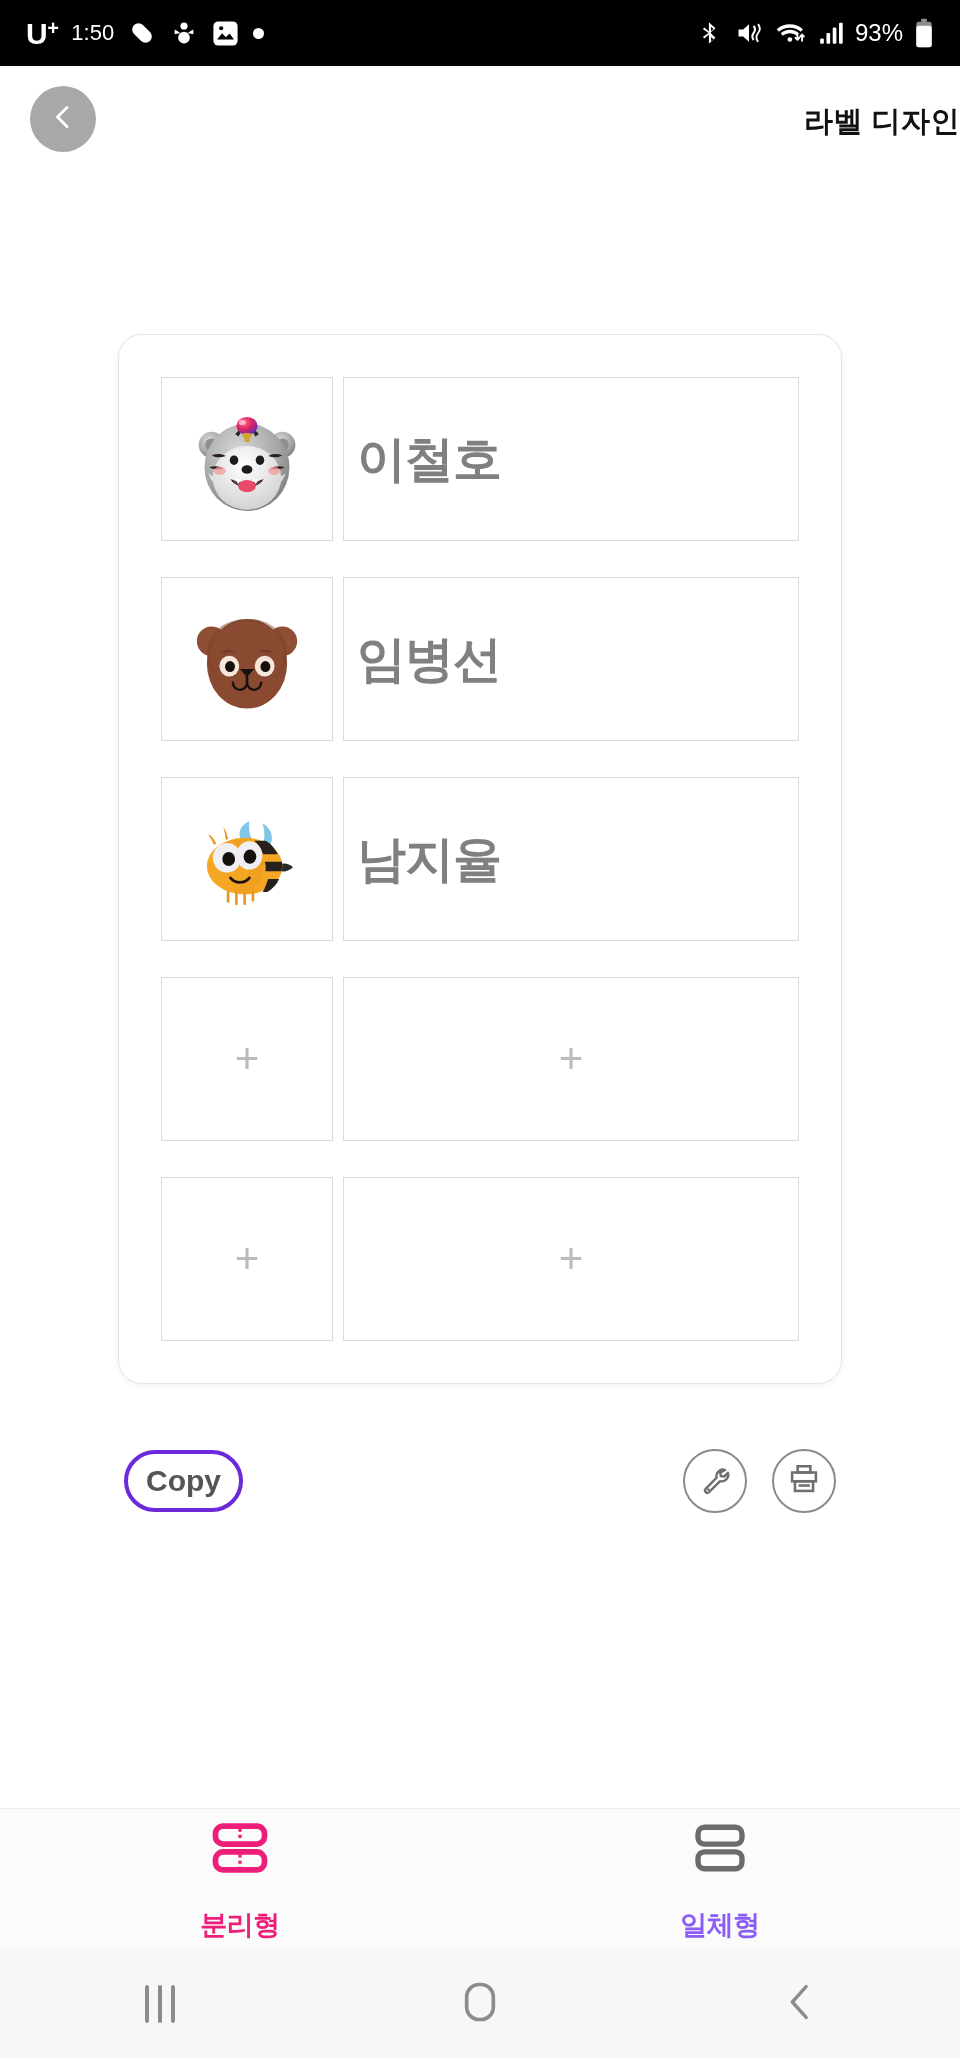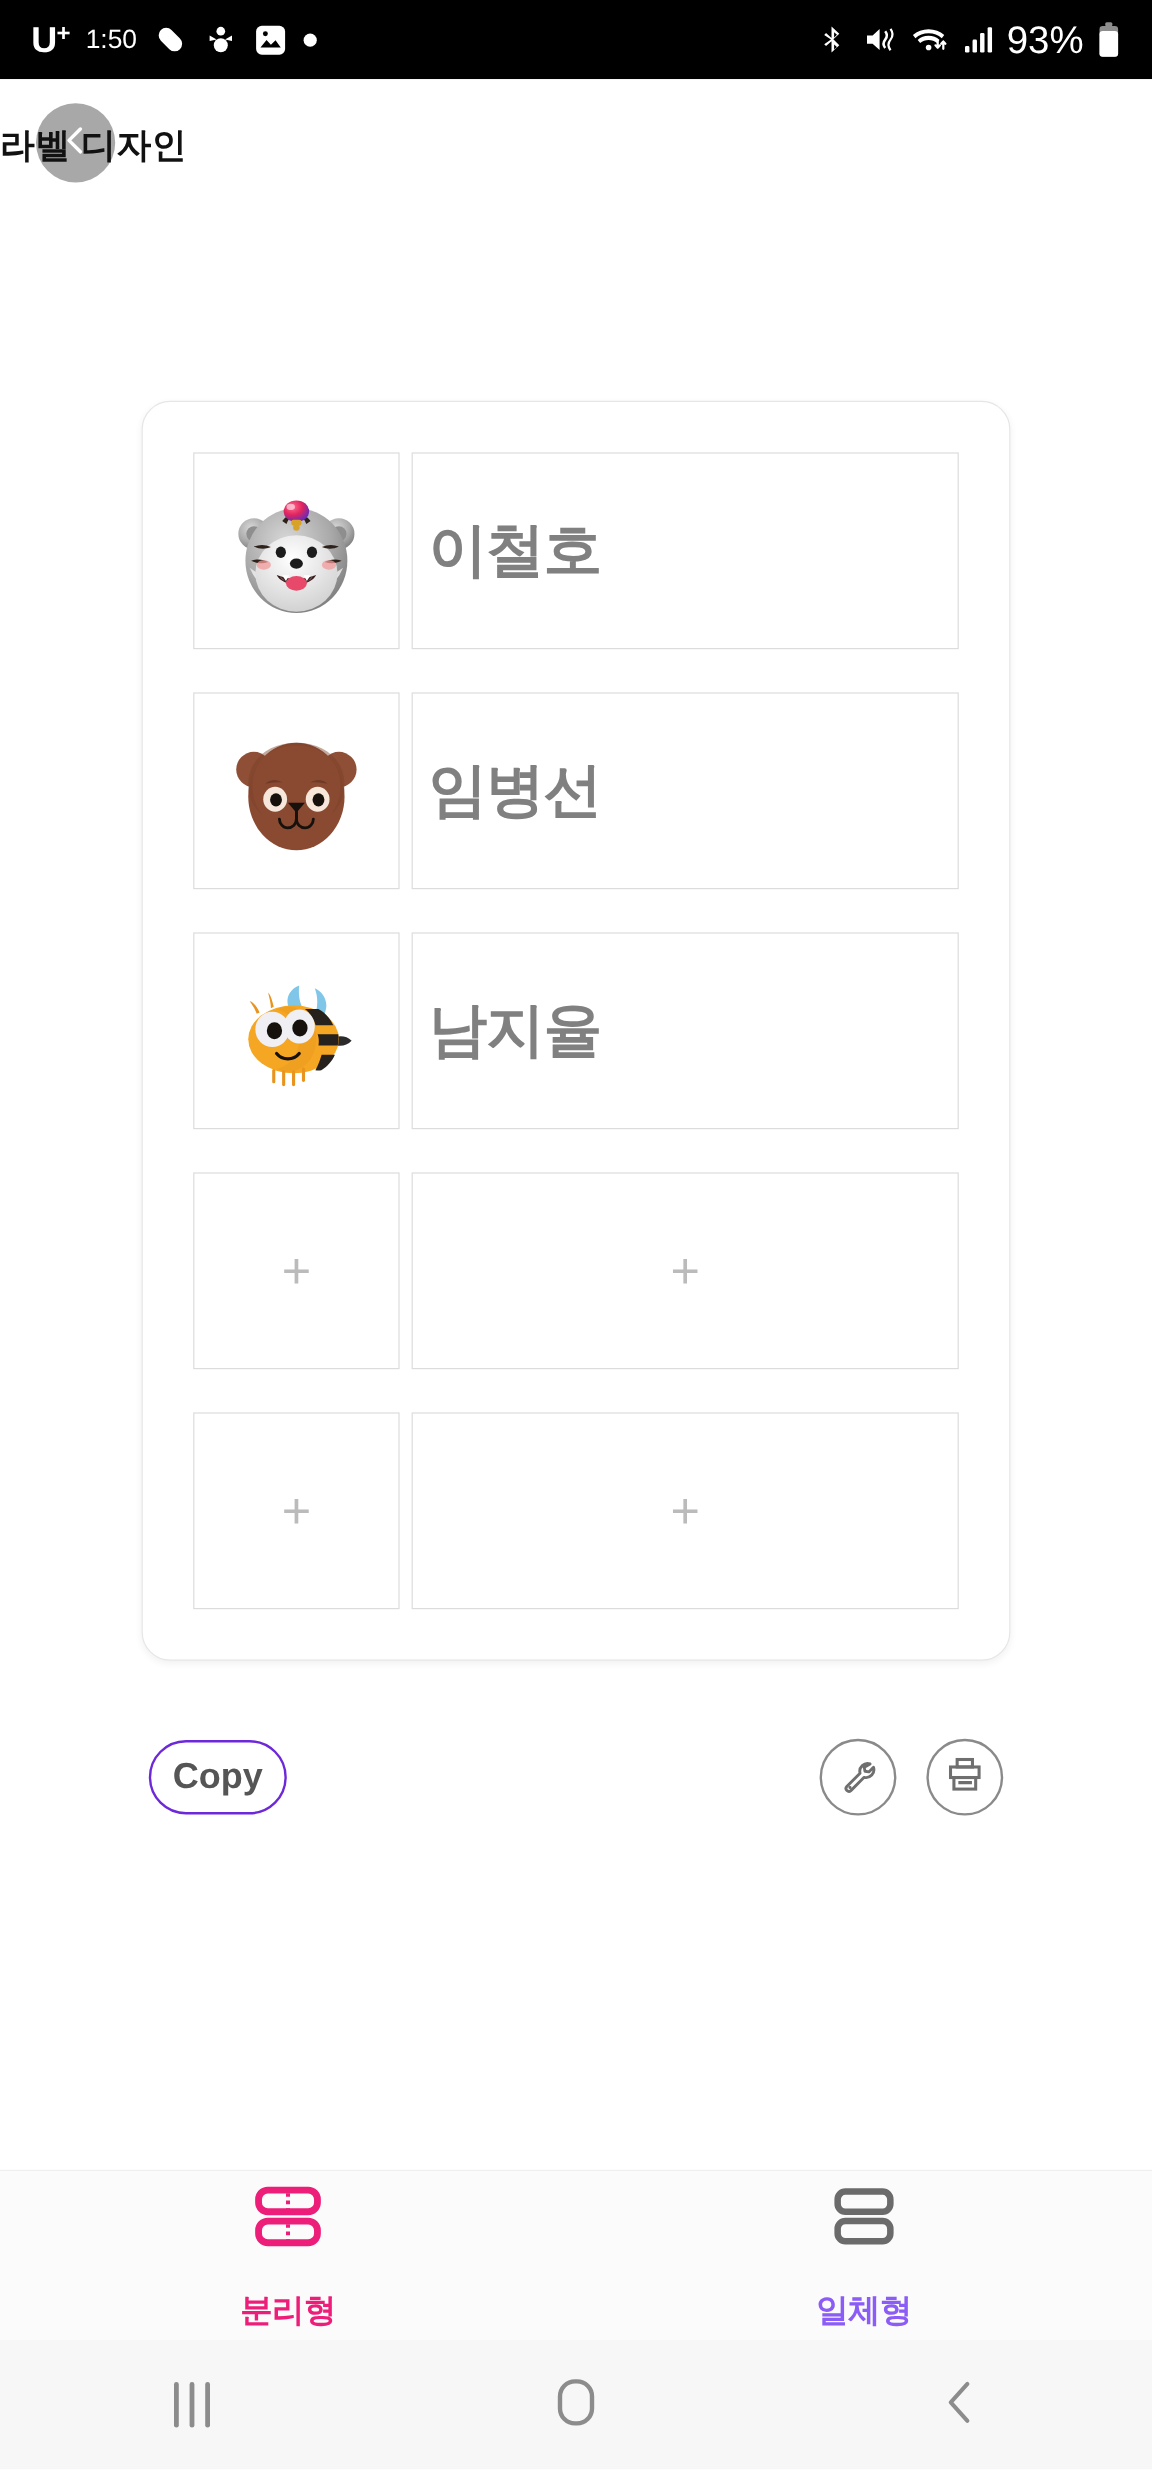--- a/index.html
+++ b/index.html
@@ -26,37 +26,37 @@
   .sb-left { display: flex; align-items: center; gap: 13px; }
   .sb-right { display: flex; align-items: center; gap: 11px; margin-left: auto; }
   .sb-carrier {
     color: #fff; font-size: 30px; font-weight: 700; letter-spacing: -.5px;
     line-height: 1;
   }
   .sb-carrier sup { font-size: 20px; vertical-align: 9px; font-weight: 700;}
   .sb-time { color: #fff; font-size: 22px; font-weight: 500; line-height: 1; }
   .sb-ico { display: flex; align-items: center; justify-content: center; }
   .sb-dot { width: 11px; height: 11px; border-radius: 50%; background: #fff; }
-  .sb-batt { color: #fff; font-size: 32px; font-weight: 500; line-height: 1; }
+  .sb-batt { color: #fff; font-size: 24px; font-weight: 500; line-height: 1; }
 
   
   .header {
     height: 105px; position: relative;
     background: #ffffff; flex: 0 0 auto;
   }
   .back-btn {
     position: absolute; left: 30px; top: 20px;
     width: 66px; height: 66px; border-radius: 50%;
     background: #a8a8a8;
     display: flex; align-items: center; justify-content: center;
     cursor: pointer;
   }
   .page-title {
     position: absolute; left: 0; right: 0; top: 36px;
-    text-align: left;
+    text-align: right;
     font-size: 29px; font-weight: 700; color: #111;
     letter-spacing: .5px;
   }
 
   
   .main {
     flex: 1 1 auto; position: relative; background: #fff;
     padding: 0 118px;
   }
 
@@ -95,21 +95,21 @@
   }
   .avatar { width: 118px; height: 118px; display: block; }
 
   
   .actions {
     display: flex; align-items: center;
     margin-top: 65px;
     padding: 0 6px;
   }
   .copy-btn {
-    border: 2px solid #6d28d9; border-radius: 40px;
+    border: 4px solid #6d28d9; border-radius: 40px;
     height: 62px; min-width: 94px; padding: 0 18px;
     display: flex; align-items: center; justify-content: center;
     color: #555; font-size: 30px; font-weight: 700; cursor: pointer;
     background: #fff;
   }
   .actions-right { margin-left: auto; display: flex; gap: 25px; }
   .circle-btn {
     width: 64px; height: 64px; border-radius: 50%;
     border: 2px solid #8a8a8a; background: #fff;
     display: flex; align-items: center; justify-content: center;

